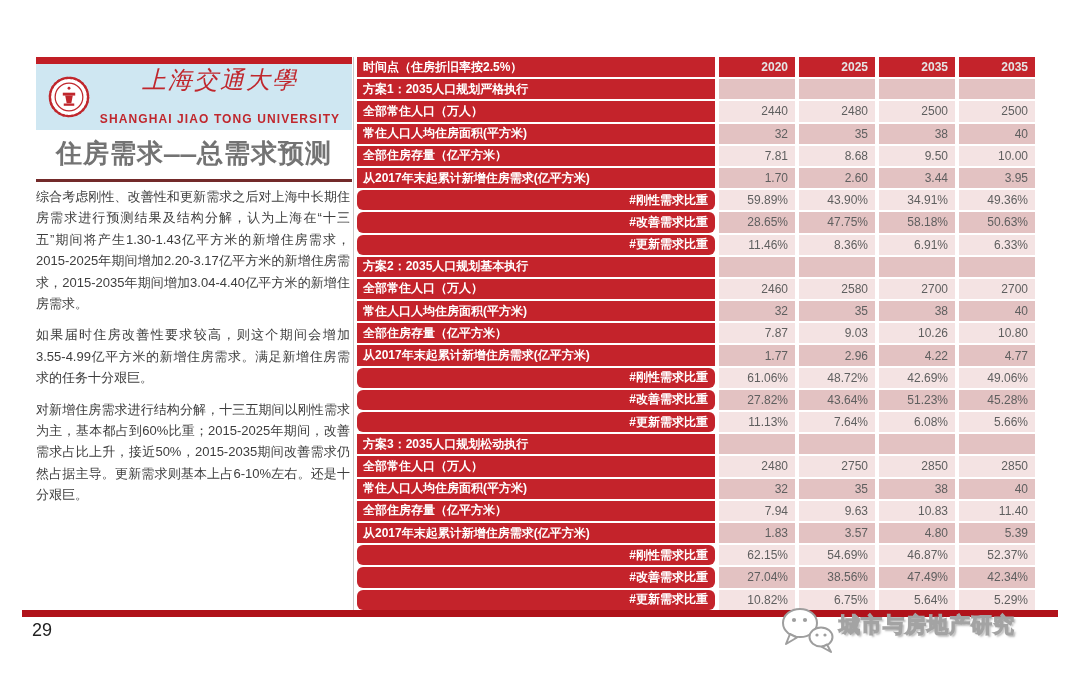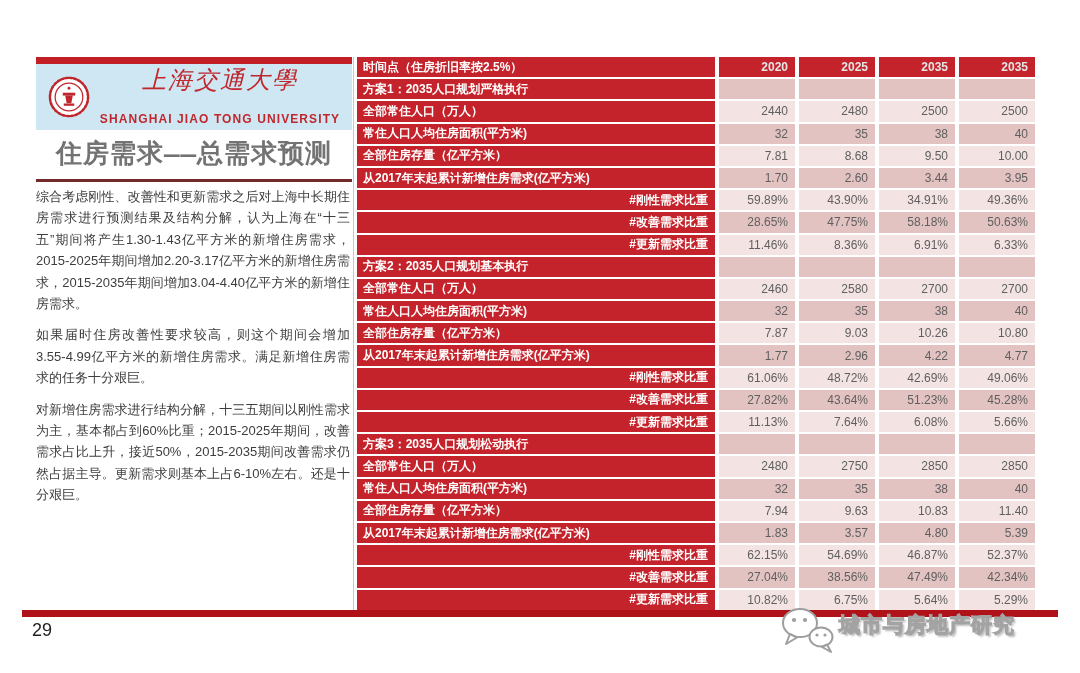--- a/index.html
+++ b/index.html
@@ -29,21 +29,21 @@
 
   
   .col-divider{position:absolute;left:353px;top:57px;width:1px;height:553px;background:#c9c9c9;}
 
   
   .table-grid{position:absolute;left:357px;top:57px;width:621px;display:grid;
               grid-template-columns:358px 76px 76px 76px 76px;
               grid-auto-rows:20.2px;gap:2px 4px;font-size:12px;background:#fff;}
   .cell{display:flex;align-items:center;overflow:hidden;white-space:nowrap;}
   .cell-red{background:#c4232b;color:#fff;font-weight:bold;padding-left:6px;}
-  .cell-red.right{justify-content:flex-end;padding-right:7px;padding-left:12px;}
+  .cell-red.right{justify-content:flex-end;padding-right:7px;padding-left:12px;border-radius:6px;}
   .cell-year{background:#c4232b;color:#e5e5e5;font-weight:bold;justify-content:flex-end;padding-right:7px;}
   .cell-data{color:#5f5f5f;justify-content:flex-end;padding-right:7px;}
   .bg-light{background:#f4e3e3;}
   .bg-med{background:#e3c2c2;}
 
   
   .bottom-bar{position:absolute;left:22px;top:610px;width:1036px;height:7px;background:#b0121a;}
   .page-number{position:absolute;left:32px;top:620px;font-size:18px;color:#222;}
   .watermark{position:absolute;left:779px;top:602px;display:flex;align-items:flex-start;gap:4px;z-index:5;}
   .wm-icon{width:56px;height:50px;margin-top:4px;}

